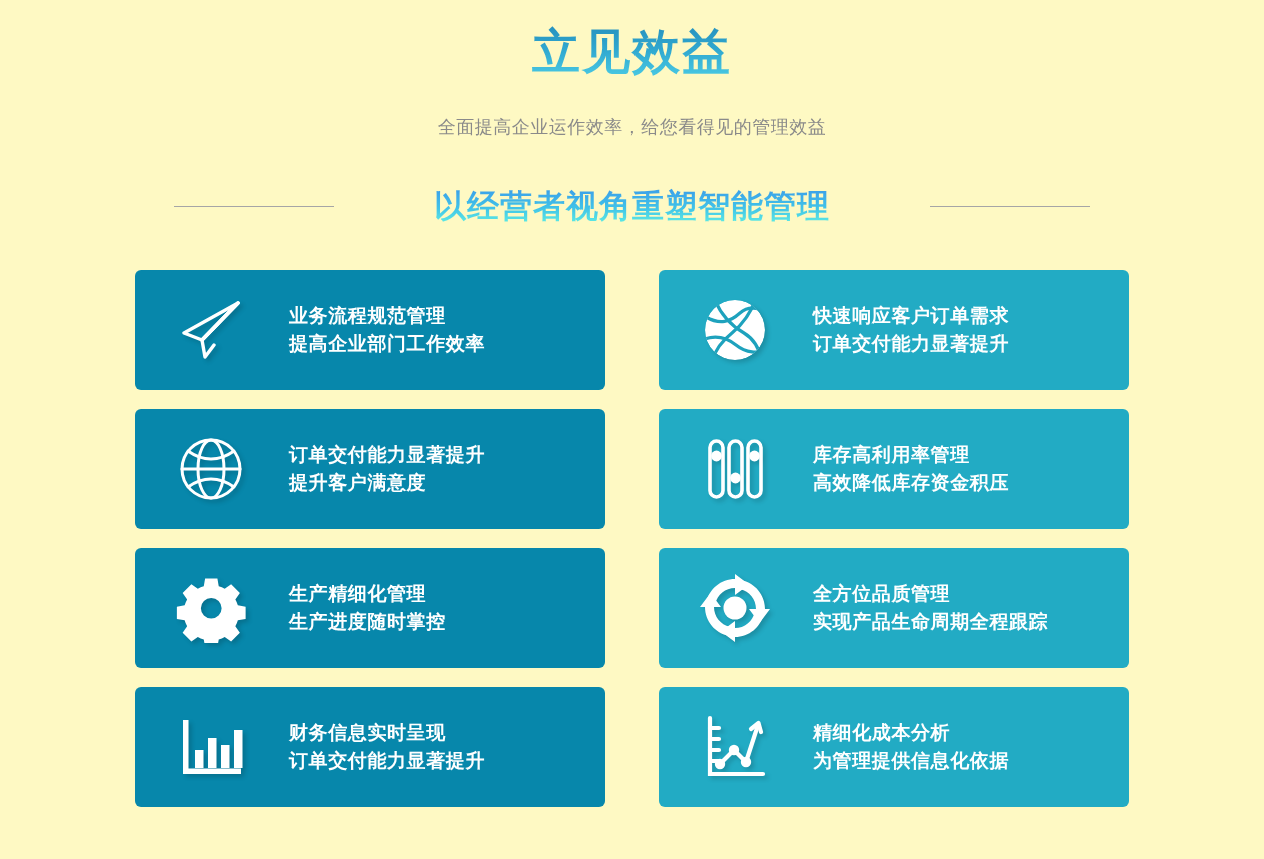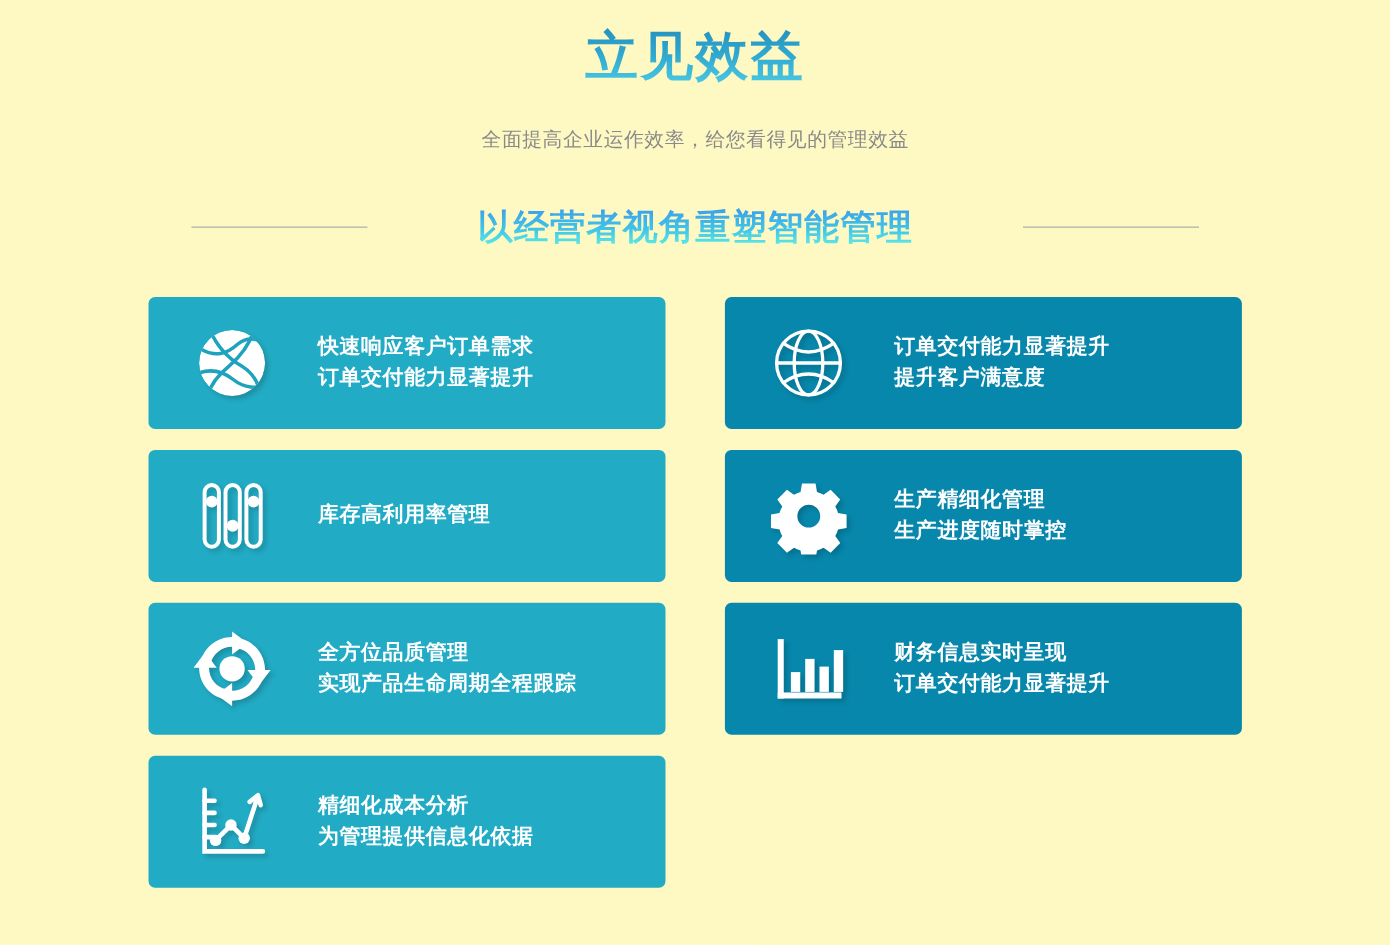--- a/index.html
+++ b/index.html
@@ -132,20 +132,33 @@
     <p class="hero-subtitle">全面提高企业运作效率，给您看得见的管理效益</p>
   </div>
 
   <div class="section-heading">
     <span class="rule"></span>
     <span class="section-heading-text">以经营者视角重塑智能管理</span>
     <span class="rule"></span>
   </div>
 
   <div class="cards">
+      <div class="card dark">
+        <div class="card-icon">
+    <svg width="70" height="70" viewBox="0 0 70 70" fill="none" stroke="currentColor" stroke-width="3.4" stroke-linejoin="round" stroke-linecap="round">
+      <path d="M62 8 L8 38 L26 45 L62 8 Z"></path>
+      <path d="M62 8 L26 45 L29 62 L38 50"></path>
+      <path d="M26 45 L62 8"></path>
+    </svg>
+        </div>
+        <div class="card-text">
+          <span class="line">业务流程规范管理</span>
+          <span class="line">提高企业部门工作效率</span>
+        </div>
+      </div>
       <div class="card light">
         <div class="card-icon">
     <svg width="70" height="70" viewBox="0 0 70 70">
       <defs>
         <clipPath id="clipGlobe">
                 <circle cx="35" cy="35" r="30"></circle>
               </clipPath>
       </defs>
       <g clip-path="url(#clipGlobe)">
         <circle cx="35" cy="35" r="30" fill="currentColor"></circle>
@@ -184,20 +197,21 @@
       <rect x="10" y="7" width="13" height="56" rx="6.5"></rect>
       <rect x="29" y="7" width="13" height="56" rx="6.5"></rect>
       <rect x="48" y="7" width="13" height="56" rx="6.5"></rect>
       <circle cx="16.5" cy="22" r="5.4" fill="currentColor" stroke="none"></circle>
       <circle cx="35.5" cy="44" r="5.4" fill="currentColor" stroke="none"></circle>
       <circle cx="54.5" cy="22" r="5.4" fill="currentColor" stroke="none"></circle>
     </svg>
         </div>
         <div class="card-text">
           <span class="line">库存高利用率管理</span>
+          <span class="line">高效降低库存资金积压</span>
         </div>
       </div>
       <div class="card dark">
         <div class="card-icon">
     <svg width="70" height="70" viewBox="0 0 70 70">
       <path fill="currentColor" fill-rule="evenodd" d="
         M28.6 4 h12.8 l1.4 8.1 a24 24 0 0 1 6.2 2.6 l6.7-4.7 l9.1 9.1 l-4.7 6.7
         a24 24 0 0 1 2.6 6.2 l8.1 1.4 v12.8 l-8.1 1.4 a24 24 0 0 1-2.6 6.2
         l4.7 6.7 l-9.1 9.1 l-6.7-4.7 a24 24 0 0 1-6.2 2.6 l-1.4 8.1 h-12.8
         l-1.4-8.1 a24 24 0 0 1-6.2-2.6 l-6.7 4.7 l-9.1-9.1 l4.7-6.7

